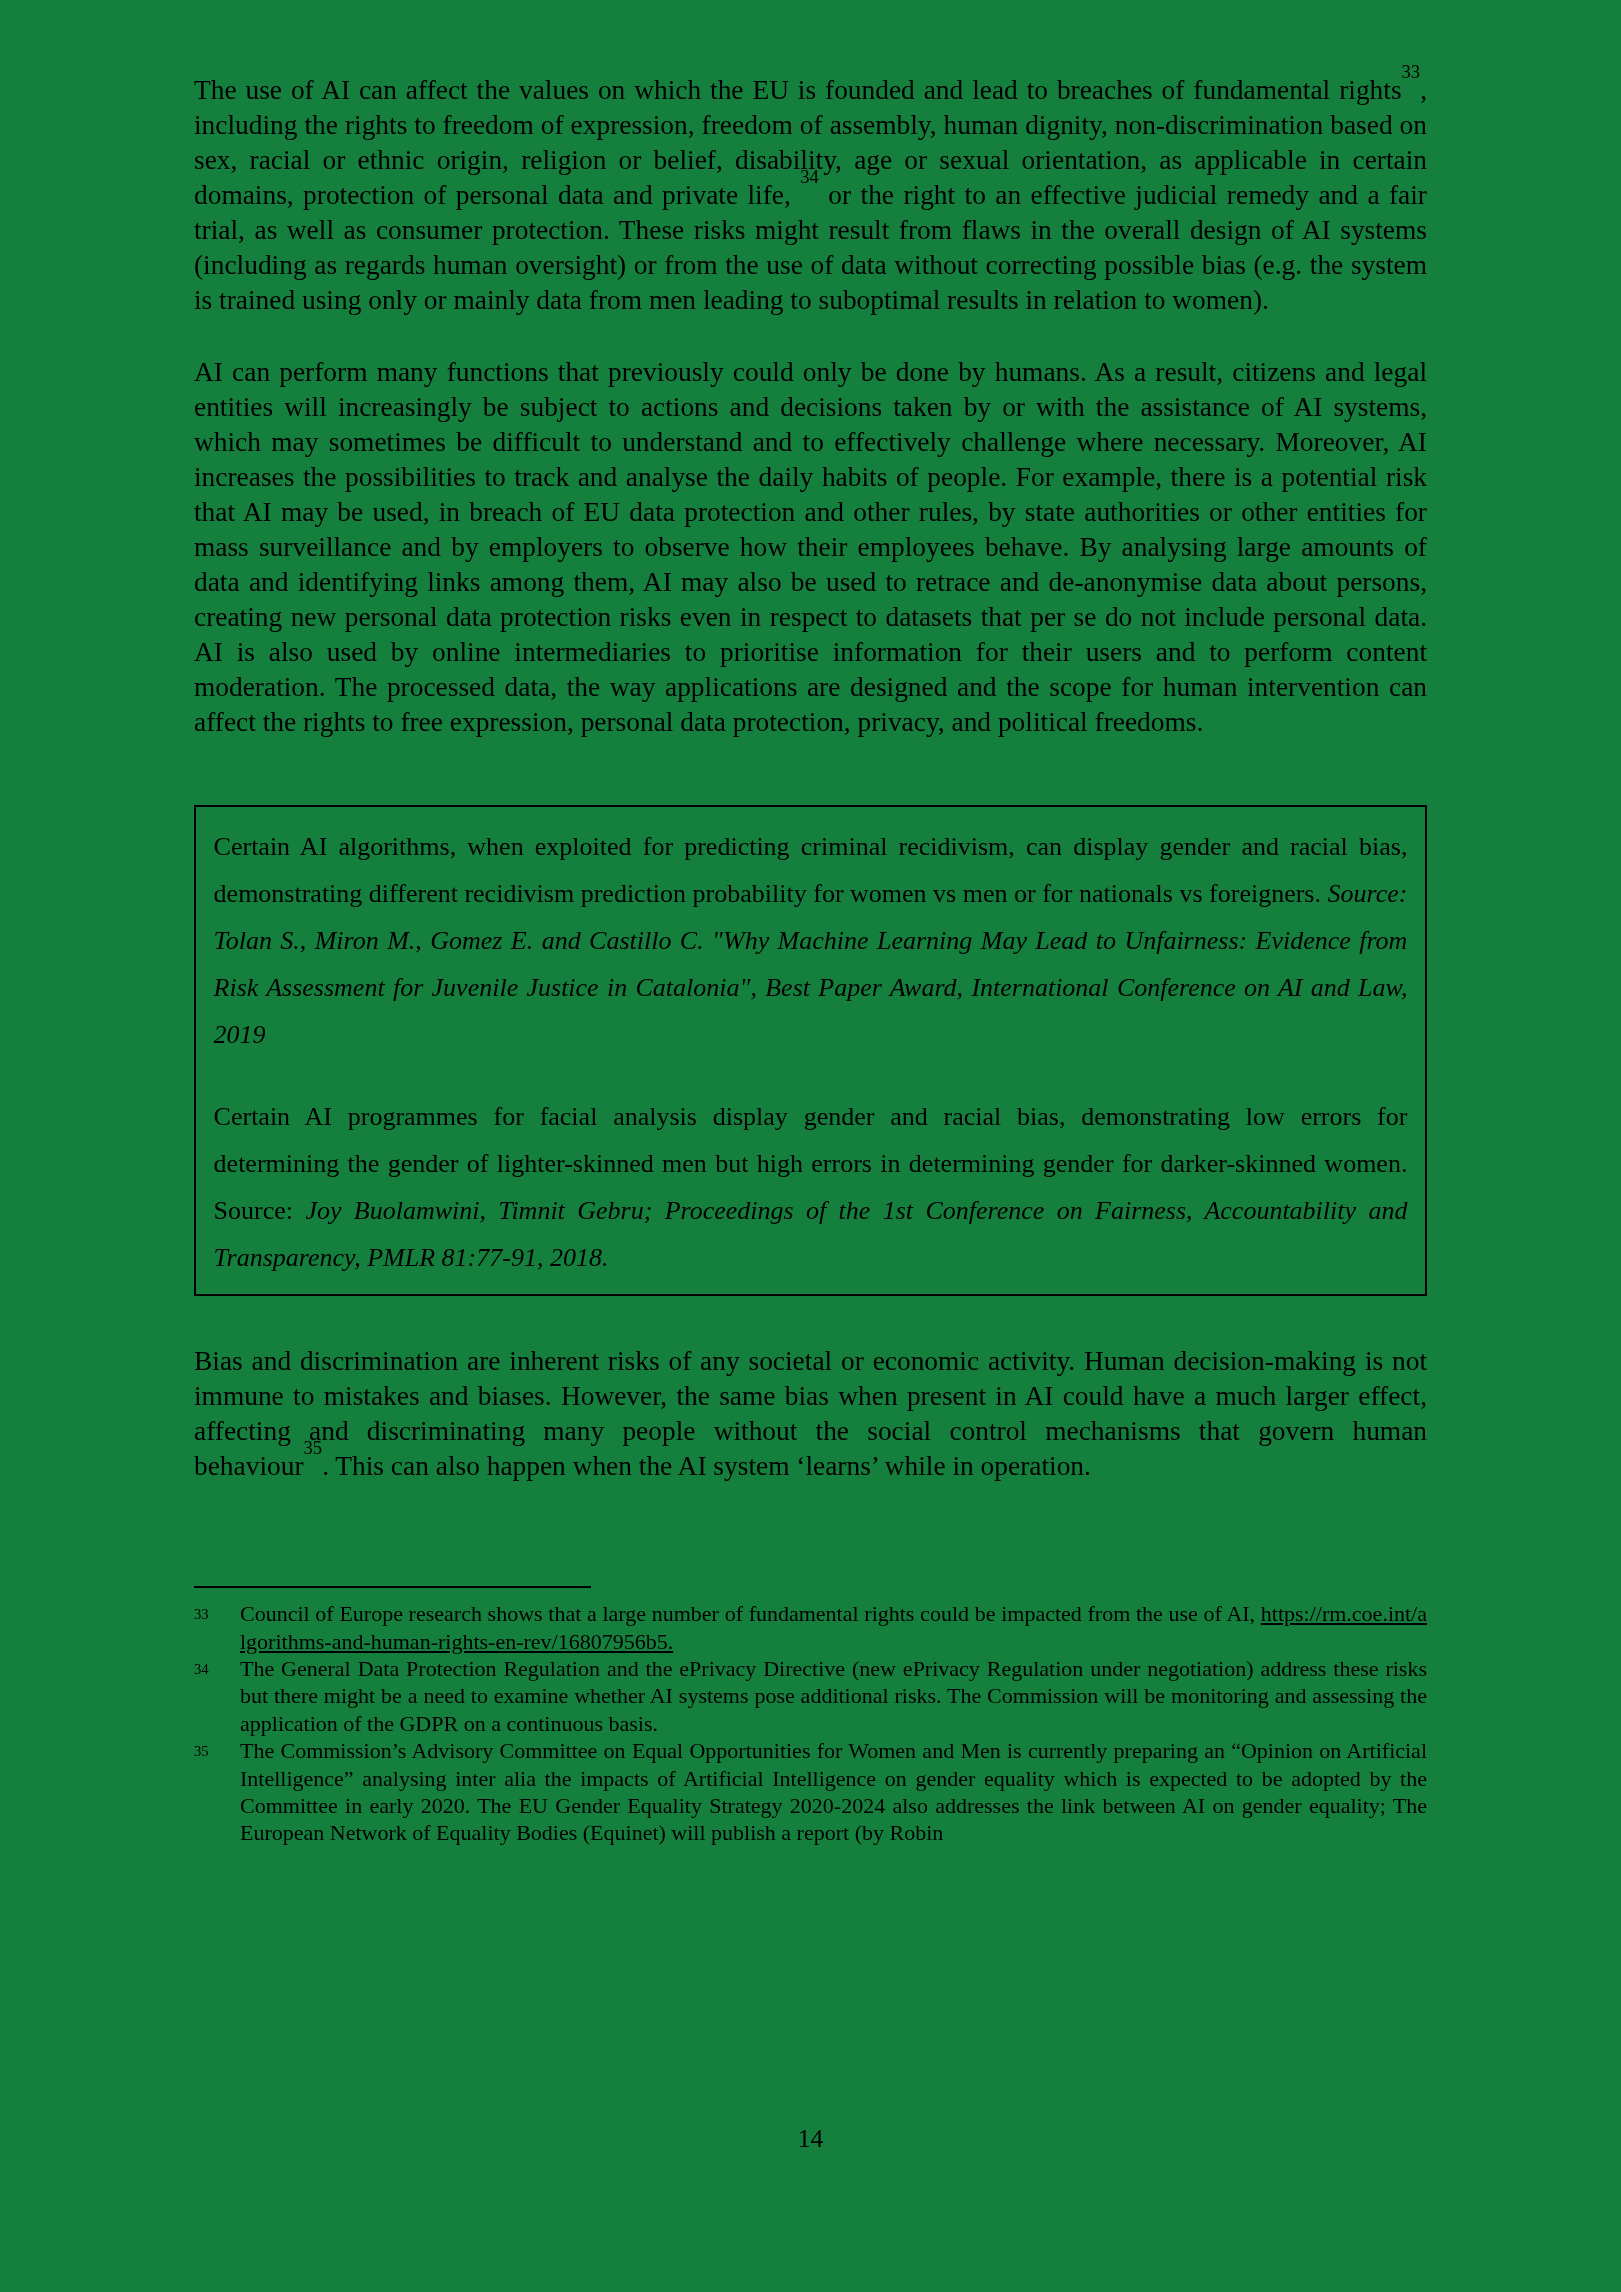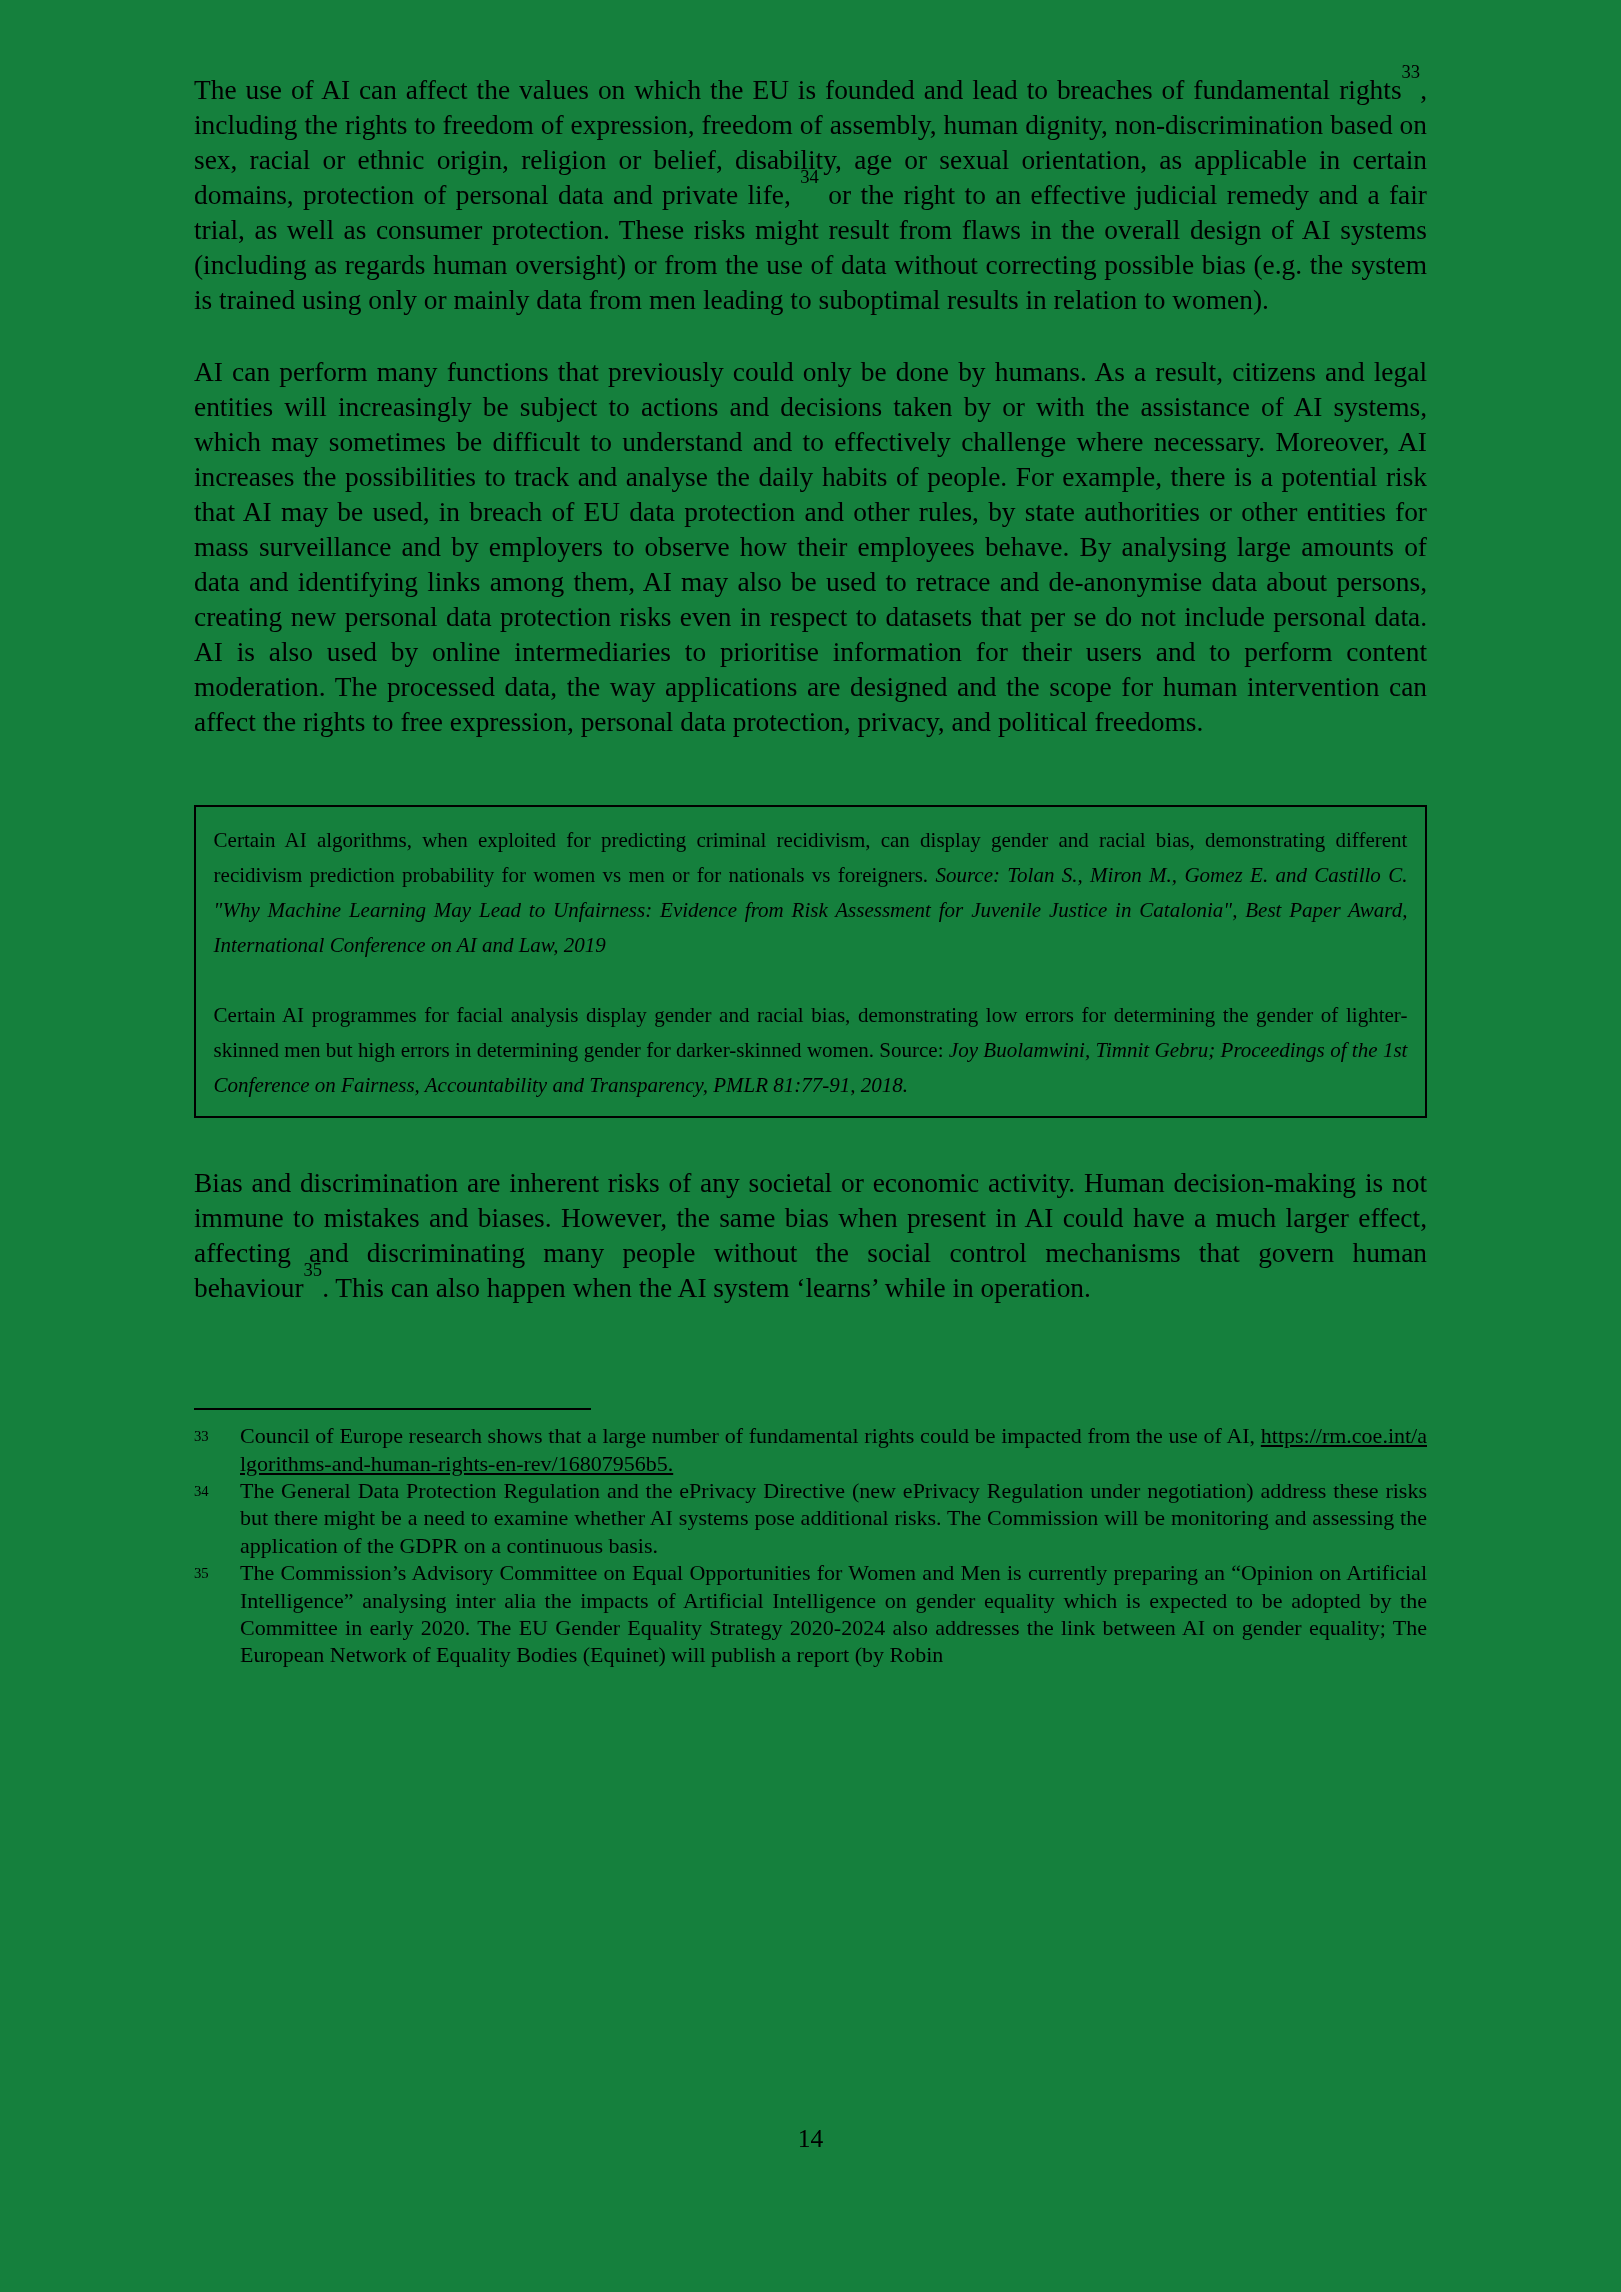--- a/index.html
+++ b/index.html
@@ -26,22 +26,22 @@
     line-height: 0;
     position: relative;
     top: -10.8px;
   }
   .callout {
     border: 2.9px solid #000000;
     margin-top: 65px;
     padding: 15.7px 17.6px 13.7px 17.6px;
   }
   .callout p {
-    font-size: 21px;
-    line-height: 35px;
+    font-size: 26px;
+    line-height: 47px;
     text-align: justify;
   }
   .callout p + p { margin-top: 35px; }
   .italic { font-style: italic; }
   .after-box { margin-top: 48px; }
   .footnotes { margin-top: 102px; }
   .fn-rule {
     width: 397px;
     border-top: 2.9px solid #000000;
     margin-bottom: 11.8px;

